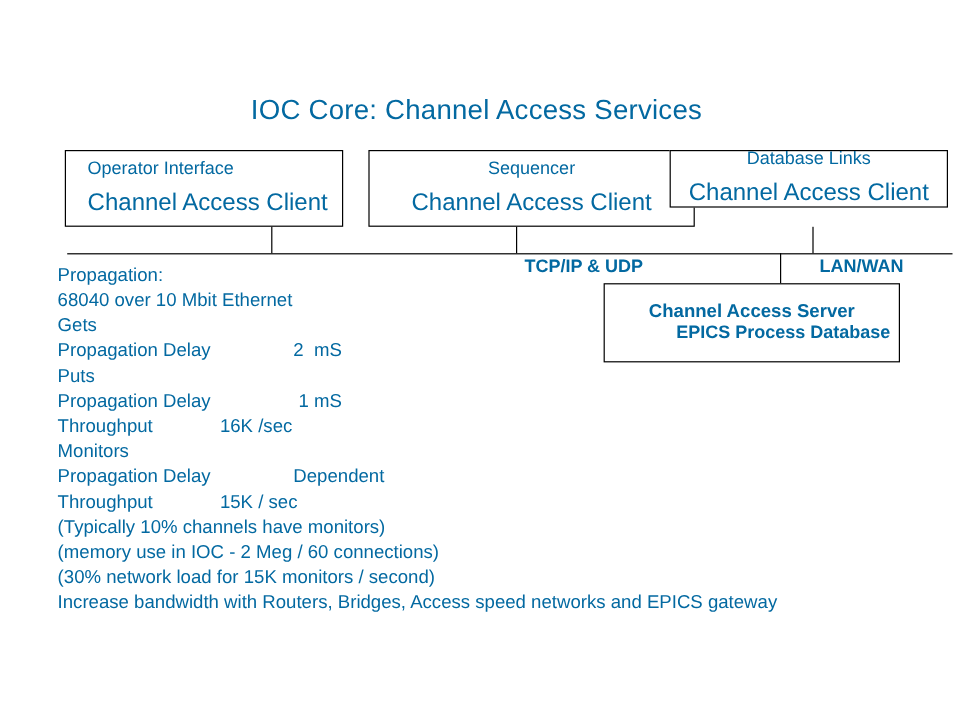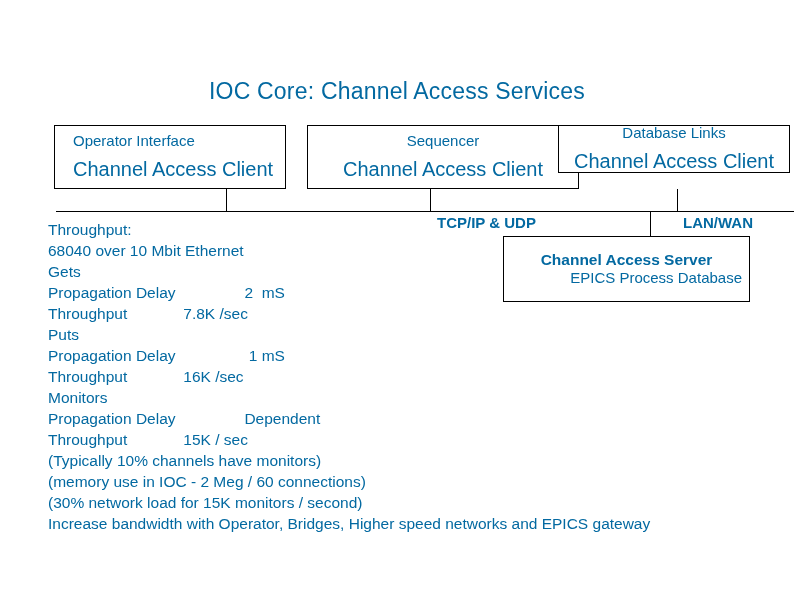--- a/index.html
+++ b/index.html
@@ -103,21 +103,21 @@
     align-items: center;
     padding: 2px 5px 4px 5px;
   }
   #box-server .line-top {
     font-size: 15.5px;
     font-weight: bold;
     white-space: nowrap;
   }
   #box-server .line-bot {
     font-size: 15px;
-    font-weight: 400;
+    font-weight: 700;
     white-space: nowrap;
     align-self: flex-end;
     margin-right: 2px;
   }
 
   
   #perf-block {
     position: absolute;
     left: 48px;
     top: 219px;
@@ -160,30 +160,29 @@
 
   <div class="net-label" id="label-tcpip">TCP/IP &amp; UDP</div>
   <div class="net-label" id="label-lanwan">LAN/WAN</div>
 
   <div id="box-server">
     <div class="line-top">Channel Access Server</div>
     <div class="line-bot">EPICS Process Database</div>
   </div>
 
   <div id="perf-block">
-      <div class="perf-line">Throughput:</div>
+      <div class="perf-line">Propagation:</div>
       <div class="perf-line">68040 over 10 Mbit Ethernet</div>
       <div class="perf-line">Gets</div>
       <div class="perf-line">Propagation Delay                2  mS</div>
-      <div class="perf-line">Throughput             7.8K /sec</div>
       <div class="perf-line">Puts</div>
       <div class="perf-line">Propagation Delay                 1 mS</div>
       <div class="perf-line">Throughput             16K /sec</div>
       <div class="perf-line">Monitors</div>
       <div class="perf-line">Propagation Delay                Dependent</div>
       <div class="perf-line">Throughput             15K / sec</div>
       <div class="perf-line">(Typically 10% channels have monitors)</div>
       <div class="perf-line">(memory use in IOC - 2 Meg / 60 connections)</div>
       <div class="perf-line">(30% network load for 15K monitors / second)</div>
-      <div class="perf-line">Increase bandwidth with Operator, Bridges, Higher speed networks and EPICS gateway</div>
+      <div class="perf-line">Increase bandwidth with Routers, Bridges, Access speed networks and EPICS gateway</div>
     </div>
 
 </div>
 
 </body></html>

